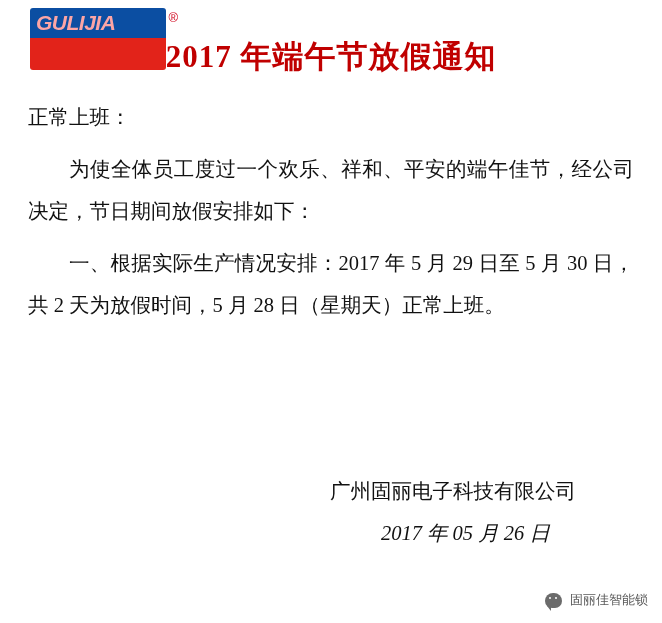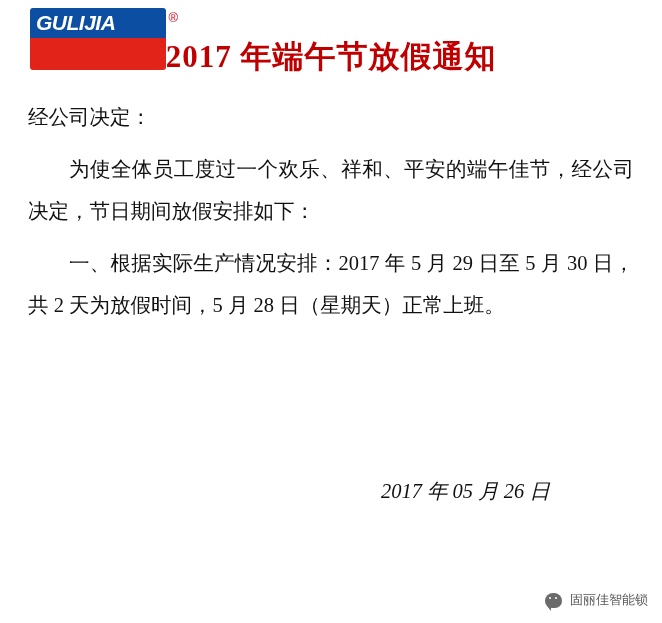--- a/index.html
+++ b/index.html
@@ -34,21 +34,21 @@
   }
   .logo-top-text {
     position: absolute;
     left: 6px;
     top: 2px;
     font-family: "Liberation Sans", sans-serif;
     font-style: italic;
     font-weight: bold;
     font-size: 21px;
     letter-spacing: -0.5px;
-    color: #ffffff;
+    color: #fca5a5;
     line-height: 26px;
   }
   .logo-bottom {
     width: 136px;
     height: 32px;
     background: #e2231a;
     border-radius: 0 0 3px 3px;
     position: relative;
   }
   .logo-bottom-text {
@@ -174,26 +174,27 @@
   </div>
   <div class="logo-bottom">
     <span class="logo-bottom-text">固丽佳</span>
   </div>
   <span class="logo-reg">®</span>
 </div>
 
 <div class="doc-title">2017 年端午节放假通知</div>
 
 <div class="doc-body">
-  <p>经公司决定：</p>
+  <p>正常上班：</p>
   <p class="indent">为使全体员工度过一个欢乐、祥和、平安的端午佳节，经公司决定，节日期间放假安排如下：</p>
   <p class="indent">一、根据实际生产情况安排：2017 年 5 月 29 日至 5 月 30 日，共 2 天为放假时间，5 月 28 日（星期天）正常上班。</p>
 </div>
 
 <div class="signature">
+  <div class="sig-line">广州固丽电子科技有限公司</div>
   <div class="sig-line date">2017 年 05 月 26 日</div>
 </div>
 
 <div class="footer-badge">
   <span class="wechat-icon">
     <span class="d1"></span>
       <span class="d2"></span>
   </span>
   <span class="footer-text">固丽佳智能锁</span>
 </div>

